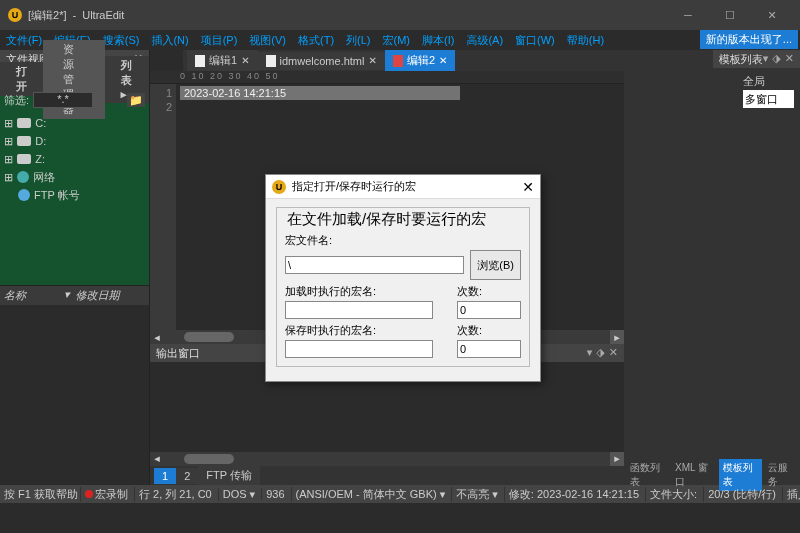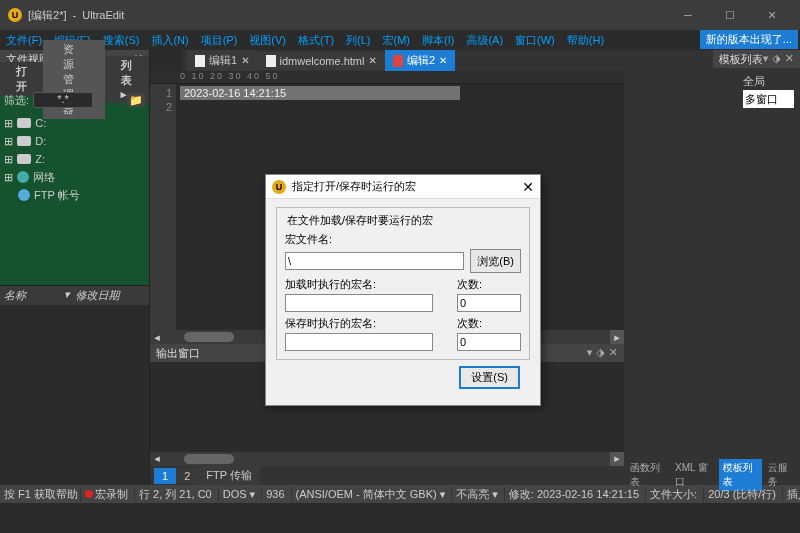--- a/index.html
+++ b/index.html
@@ -58,27 +58,27 @@
 .statusbar { height: 18px; background: #444; display: flex; align-items: center; color: #ccc; font-size: 10px; padding: 0 4px; gap: 2px; overflow:hidden; white-space:nowrap;}
 .sb-cell { padding: 0 4px; border-left: 1px solid #333; white-space:nowrap;}
 .rec-dot { width:8px; height:8px; background:#d22; border-radius:50%; display:inline-block; margin-right:2px;}
 
 .dialog { position: absolute; left: 265px; top: 174px; width: 276px; background: #f0f0f0; color: #000; border: 1px solid #888; box-shadow: 2px 2px 8px rgba(0,0,0,0.5); z-index: 100; }
 .dlg-title { height: 24px; background: #fff; display: flex; align-items: center; padding: 0 6px; justify-content: space-between; border-bottom:1px solid #ddd;}
 .dlg-title-left { display:flex; align-items:center; gap:6px;}
 .dlg-x { font-size: 14px; font-family: Arial;}
 .dlg-body { padding: 8px 10px; }
 .fieldset { border: 1px solid #bbb; padding: 6px 8px 8px 8px; margin-bottom: 6px; }
-.legend { font-size: 11px; color: #000; margin-top:-12px; background:#f0f0f0; display:inline-block; padding:0 2px;}
+.legend { font-size: 15px; color: #000; margin-top:-12px; background:#f0f0f0; display:inline-block; padding:0 2px;}
 .lbl { font-size: 11px; margin-top: 4px; margin-bottom:2px;}
 .row2 { display:flex; gap: 24px; }
 .col { flex:1;}
 .col.narrow { flex: 0 0 64px;}
 .txt { width: 100%; height: 18px; border: 1px solid #888; background: #fff; padding: 0 2px; font-size:11px;}
-.browse-btn { height: 24px; border: 1px solid #888; background: #e8e8e8; padding: 0 6px; font-size:11px; margin-left:6px;}
+.browse-btn { height: 30px; border: 1px solid #888; background: #e8e8e8; padding: 0 6px; font-size:11px; margin-left:6px;}
 .dlg-btn-row { text-align: right; padding: 0 10px 8px 0;}
 .set-btn { border: 2px solid #1d7dd4; background: #e8e8e8; padding: 2px 10px; font-size:11px;}
 .pane-icons { display:flex; gap:4px; font-size:9px; color:#aaa;}
 </style>
 </head>
 <body>
 
 <div class="titlebar">
   <div class="titlebar-left">
     <span class="app-icon">U</span>
@@ -275,17 +275,14 @@
         <div class="col">
           <div class="lbl">保存时执行的宏名:</div>
           <input class="txt" style="">
         </div>
         <div class="col narrow">
           <div class="lbl">次数:</div>
           <input class="txt" value="0" style="">
         </div>
       </div>
     </div>
-    <div class="dlg-btn-row">
-      <button class="set-btn">设置(S)</button>
-    </div>
   </div>
 </div>
 
 </body></html>

